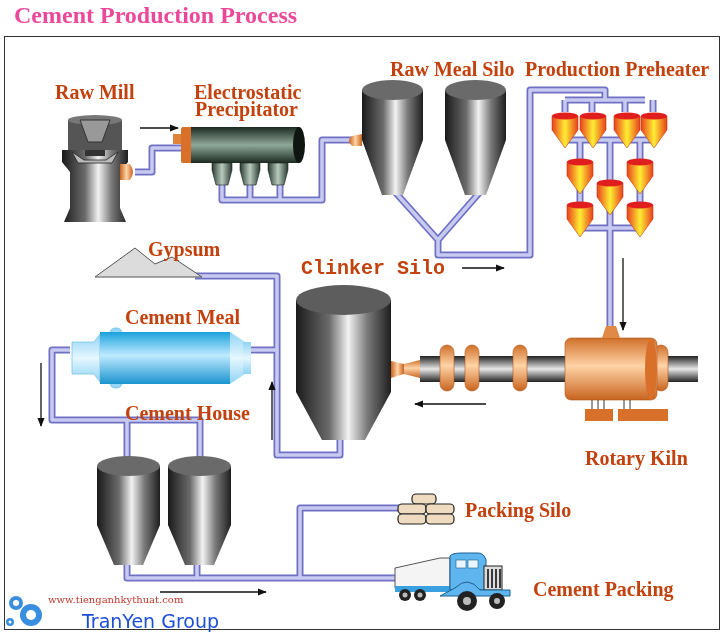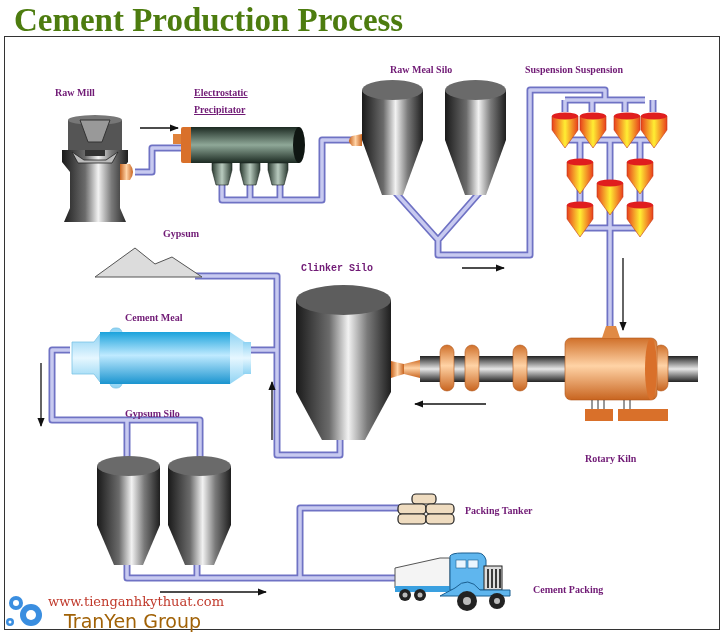--- a/index.html
+++ b/index.html
@@ -1,23 +1,23 @@
 <!DOCTYPE html>
 <html><head>
 <meta charset="utf-8">
 <style>
   html, body { margin: 0; padding: 0; background: #ffffff; }
   body { width: 726px; height: 635px; position: relative; overflow: hidden; font-family: "Liberation Serif", serif; }
-  .title { position: absolute; left: 14px; top: 2px; font-size: 33px; font-weight: bold; color: #4d7c0f; white-space: nowrap; }
+  .title { position: absolute; left: 14px; top: 2px; font-size: 24px; font-weight: bold; color: #ec4899; white-space: nowrap; }
   .frame { position: absolute; left: 4px; top: 36px; width: 716px; height: 594px; border: 1.5px solid #333; box-sizing: border-box; }
   svg.diagram { position: absolute; left: 0; top: 0; }
-  .lbl { position: absolute; font-weight: bold; font-size: 10px; color: #701a75; white-space: nowrap; line-height: 17px; }
-  .lbl.center { text-align: left; text-decoration: underline; }
-  .wm-url { position: absolute; left: 48px; top: 594px; font-family: "DejaVu Serif", serif; font-size: 13px; color: #c0392b; white-space: nowrap; }
-  .wm-name { position: absolute; left: 64px; top: 610px; font-family: "DejaVu Sans", sans-serif; font-size: 19px; color: #a16207; white-space: nowrap; }
+  .lbl { position: absolute; font-weight: bold; font-size: 20px; color: #c2410c; white-space: nowrap; line-height: 17px; }
+  .lbl.center { text-align: right; }
+  .wm-url { position: absolute; left: 48px; top: 594px; font-family: "DejaVu Serif", serif; font-size: 10px; color: #c0392b; white-space: nowrap; }
+  .wm-name { position: absolute; left: 82px; top: 610px; font-family: "DejaVu Sans", sans-serif; font-size: 19px; color: #1d4ed8; white-space: nowrap; }
 </style>
 </head>
 <body>
 
 <div class="title">Cement Production Process</div>
 <div class="frame"></div>
 
 <svg class="diagram" width="726" height="635" viewBox="0 0 726 635">
   <defs>
     <linearGradient id="metal" x1="0" x2="1" y1="0" y2="0">
@@ -259,23 +259,23 @@
       <circle cx="10" cy="622" r="1.5" fill="#fff"></circle>
   </g>
 </svg>
 
 <div class="lbl" style="left:55px;top:84px;">Raw Mill</div>
 <div class="lbl center" style="left:194px;top:84px;width:104px;">
   <div>Electrostatic</div>
   <div>Precipitator</div>
 </div>
 <div class="lbl" style="left:390px;top:61px;">Raw Meal Silo</div>
-<div class="lbl" style="left:525px;top:61px;">Suspension Suspension</div>
-<div class="lbl" style="left:148px;top:225px;margin-left:15px;">Gypsum</div>
+<div class="lbl" style="left:525px;top:61px;">Production Preheater</div>
+<div class="lbl" style="left:148px;top:241px;">Gypsum</div>
 <div class="lbl" style="left:301px;top:260px;font-family:Liberation Mono, monospace;">Clinker Silo</div>
 <div class="lbl" style="left:125px;top:309px;">Cement Meal</div>
-<div class="lbl" style="left:125px;top:405px;">Gypsum Silo</div>
+<div class="lbl" style="left:125px;top:405px;">Cement House</div>
 <div class="lbl" style="left:585px;top:450px;">Rotary Kiln</div>
-<div class="lbl" style="left:465px;top:502px;">Packing Tanker</div>
+<div class="lbl" style="left:465px;top:502px;">Packing Silo</div>
 <div class="lbl" style="left:533px;top:581px;">Cement Packing</div>
 
 <div class="wm-url">www.tienganhkythuat.com</div>
 <div class="wm-name">TranYen Group</div>
 
 </body></html>

